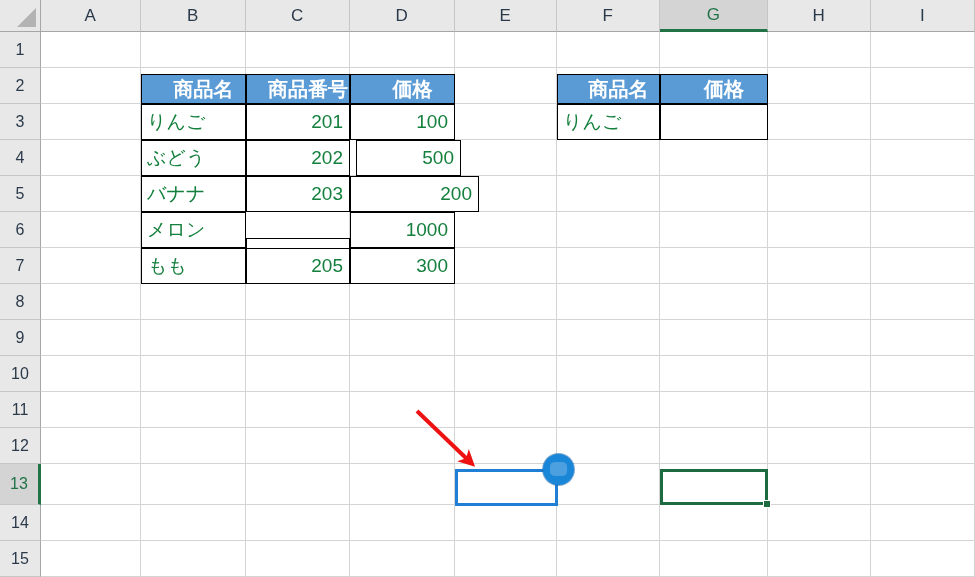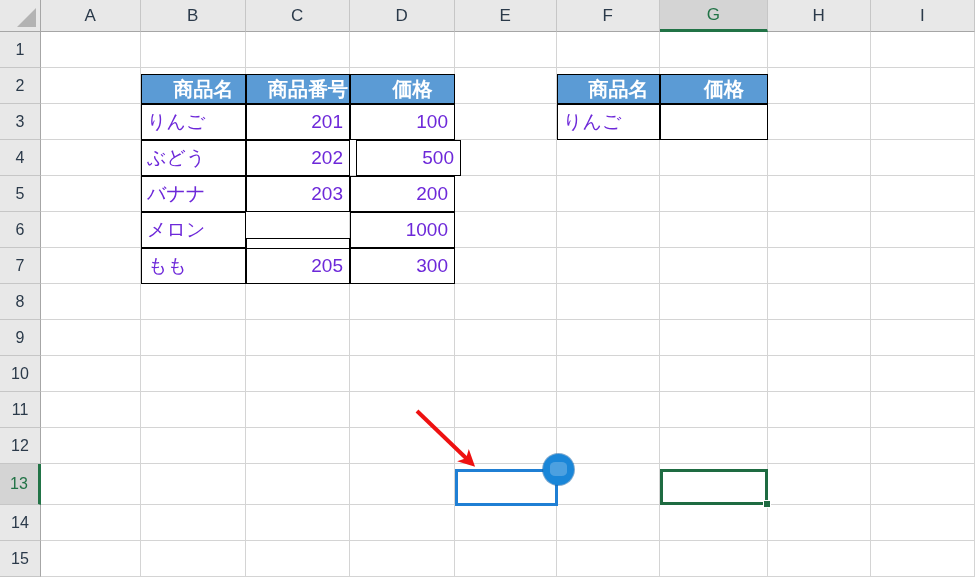--- a/index.html
+++ b/index.html
@@ -97,21 +97,21 @@
     background: #d4d4d4;
   }
 
   
   .cell {
     position: absolute;
     box-sizing: border-box;
     display: flex;
     align-items: center;
     font-size: 19px;
-    color: #6d28d9;
+    color: #15803d;
   }
   .cell.hdr {
     background: #5b9bd5;
     color: #ffffff;
     font-weight: bold;
     justify-content: center;
     border: 1px solid #000000;
     font-size: 20px;
     padding-left: 20px;
   }
@@ -303,21 +303,21 @@
   <div class="cell body right" style="left:356px;top:140px;width:105px;height:36px;">
       <span>500</span>
     </div>
 
   <div class="cell body left" style="left:141px;top:176px;width:105px;height:36px;">
       <span>バナナ</span>
     </div>
   <div class="cell body right" style="left:246px;top:176px;width:104px;height:36px;">
       <span>203</span>
     </div>
-  <div class="cell body right" style="left:350px;top:176px;width:105px;height:36px;">
+  <div class="cell body right" style="left:350px;top:176px;width:129px;height:36px;">
       <span>200</span>
     </div>
 
   <div class="cell body left" style="left:141px;top:212px;width:105px;height:36px;">
       <span>メロン</span>
     </div>
   <div class="cell body right" style="left:246px;top:212px;width:104px;height:36px;margin-top:26px;">
       <span>204</span>
     </div>
   <div class="cell body right" style="left:350px;top:212px;width:105px;height:36px;">

